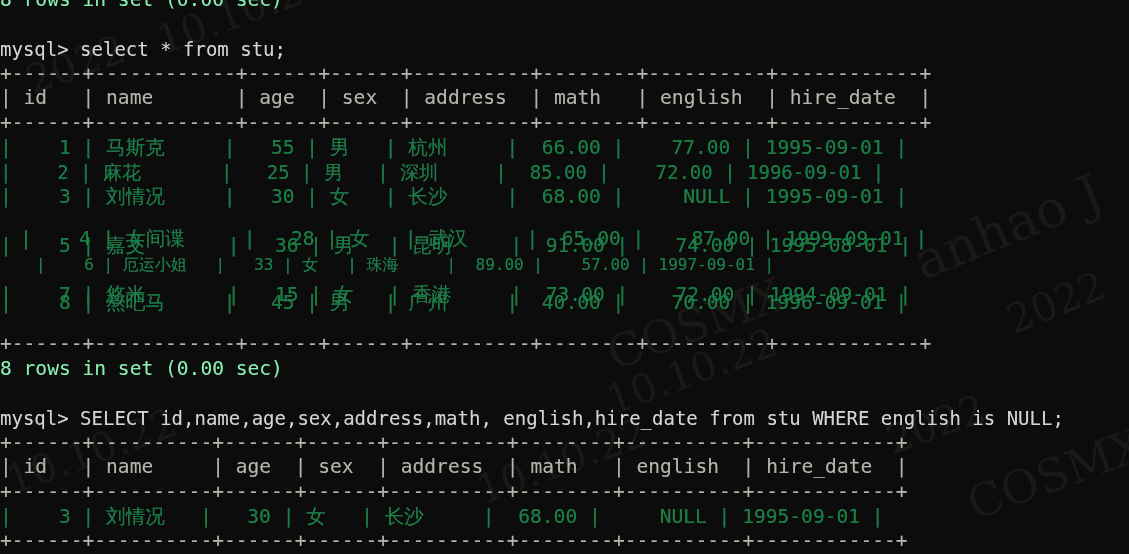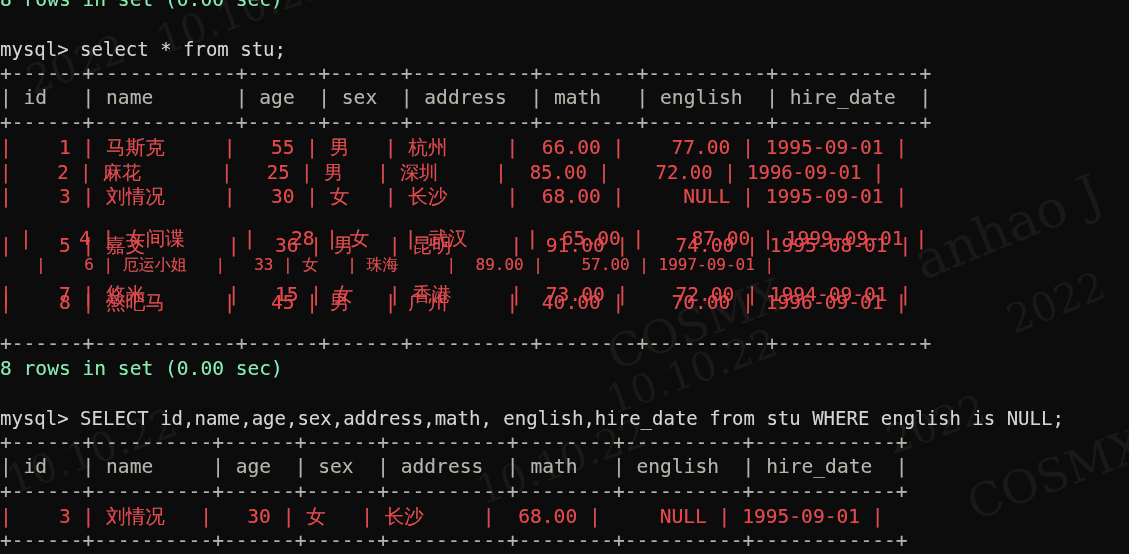--- a/index.html
+++ b/index.html
@@ -55,21 +55,21 @@
     height: 24.6px;
     text-shadow: 0 0 0.4px rgba(120,160,210,0.45);
   }
   .rule {
     color: #b9b3a6;
   }
   .prompt {
     color: #d4d5cd;
   }
   .cell-text {
-    color: #ef4444;
+    color: #15803d;
   }
 </style>
 </head>
 <body>
 
 <div id="terminal">
 
   <div class="watermark-layer">
       <div class="wm wm-a" style="left: 905px; top: 236px; transform: rotate(-22deg);">anhao J</div>
       <div class="wm wm-b" style="left: 1000px; top: 300px; transform: rotate(-22deg);">2022</div>

